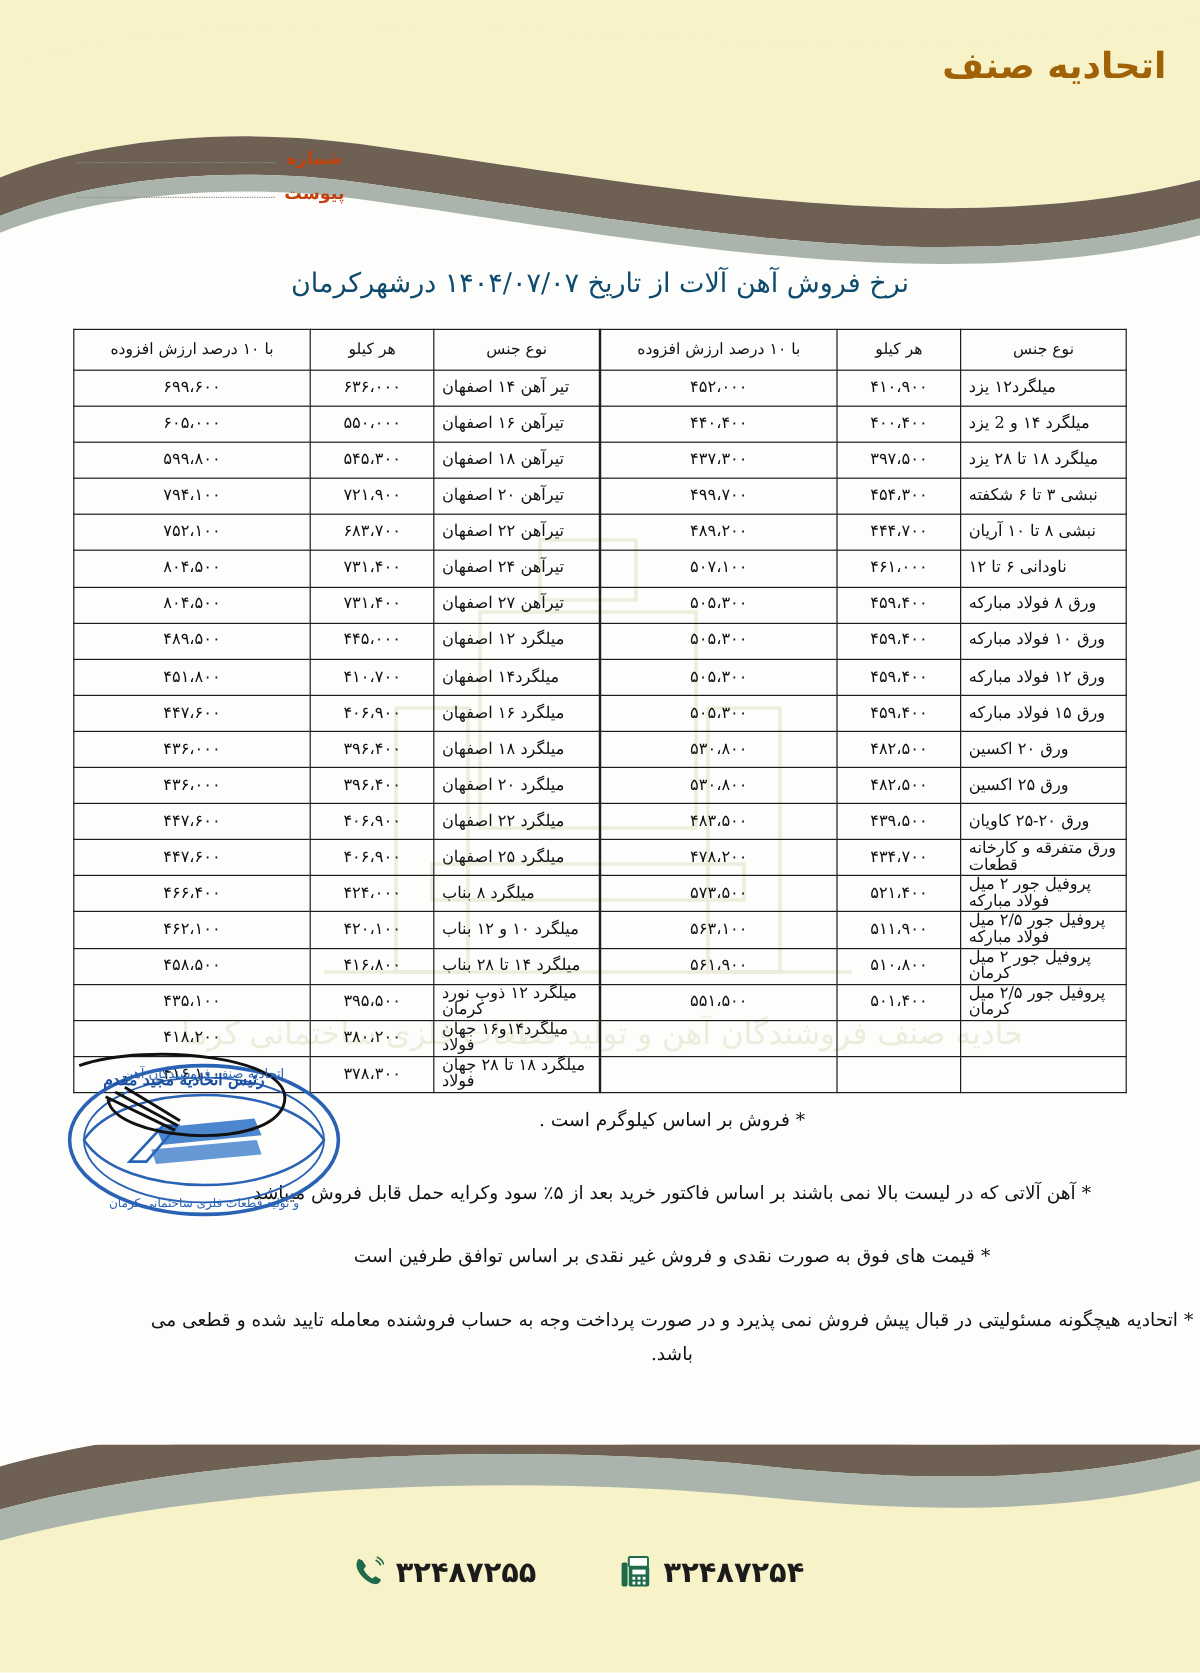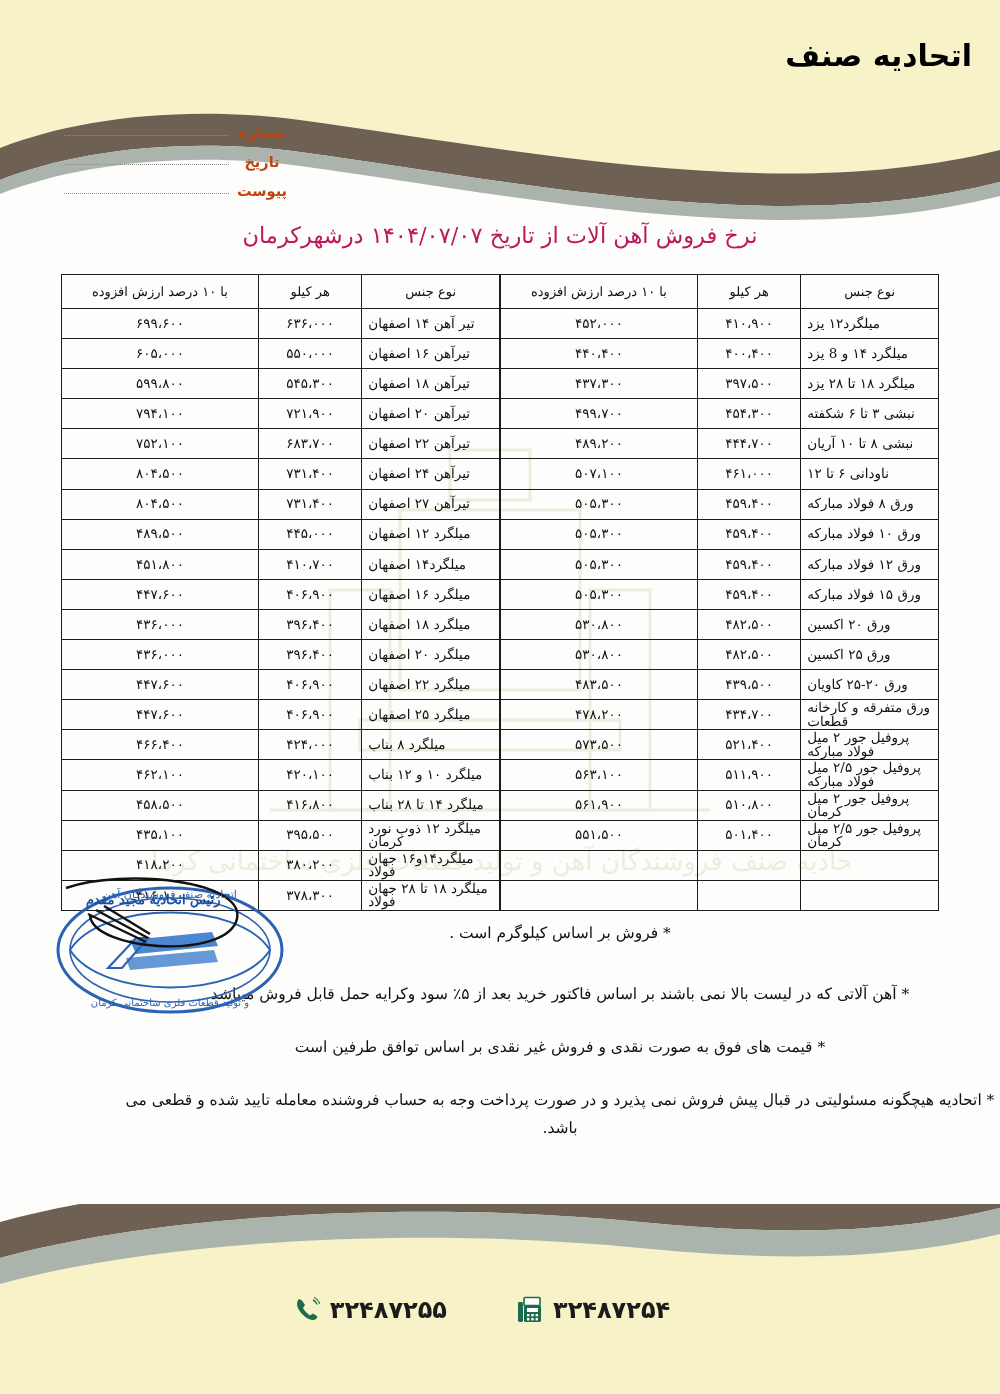--- a/index.html
+++ b/index.html
@@ -21,42 +21,42 @@
   
   .band-svg { position:absolute; left:0; top:0; width:1000px; height:230px; }
   .band-svg-bottom { position:absolute; left:0; bottom:0; width:1000px; height:190px; }
 
   
   #letterhead {
     position:absolute; right:28px; top:40px;
     text-align:right; z-index:6;
   }
   #org-title {
-    font-size:30px; font-weight:bold; color:#000000;
+    font-size:30px; font-weight:bold; color:#a16207;
     letter-spacing:0px; line-height:1.05;
     font-family:"DejaVu Sans","Liberation Sans",sans-serif;
   }
   #org-sub {
     font-size:17px; font-weight:bold; color:#0b5c2e;
     margin-top:9px; line-height:1.2;
   }
 
   
   #formfields {
     position:absolute; left:60px; top:112px; z-index:6;
     width:235px;
   }
   .ff-row { display:flex; align-items:flex-end; height:29px; direction:rtl; }
   .ff-label { font-size:14.5px; font-weight:bold; color:#c2410c; width:66px; text-align:center; letter-spacing:.5px;}
   .ff-line { flex:1; border-bottom:1px dotted #8c8c8c; margin-bottom:5px; margin-left:4px; }
 
   
   #doc-title {
     position:absolute; top:222px; right:0; width:1000px;
-    text-align:center; font-size:22.5px; color:#be185d;
+    text-align:center; font-size:22.5px; color:#0c4a6e;
     font-family:"DejaVu Serif","Liberation Serif",serif;
     z-index:6; direction:rtl;
   }
 
   
   #watermark {
     position:absolute; left:150px; top:390px;
     width:700px; height:520px;
     z-index:2; opacity:.30; pointer-events:none;
   }
@@ -151,24 +151,20 @@
     <path d="M0,54 C160,10 420,-4 640,18 C800,34 910,26 1000,4 L1000,30 C910,52 800,60 640,44 C420,22 160,36 0,80 Z" fill="#aab4ac"></path>
   </svg>
 
   <div id="letterhead">
     <div id="org-title">اتحادیه صنف</div>
   </div>
 
   <div id="formfields">
     <div class="ff-row">
       <span class="ff-label">شماره</span>
-      <span class="ff-line"></span>
-    </div>
-    <div class="ff-row">
-      <span class="ff-label">تاریخ</span>
       <span class="ff-line"></span>
     </div>
     <div class="ff-row">
       <span class="ff-label">پیوست</span>
       <span class="ff-line"></span>
     </div>
   </div>
 
   <div id="doc-title">نرخ فروش آهن آلات از تاریخ ۱۴۰۴/۰۷/۰۷ درشهرکرمان</div>
 
@@ -306,21 +302,21 @@
           <th class="c-vat">با ۱۰ درصد ارزش افزوده</th>
         </tr>
       </thead>
       <tbody id="left-body">
           <tr>
             <td class="c-name">میلگرد۱۲ یزد</td>
             <td class="c-kilo">۴۱۰،۹۰۰</td>
             <td class="c-vat">۴۵۲،۰۰۰</td>
           </tr>
           <tr>
-            <td class="c-name">میلگرد ۱۴ و 8 یزد</td>
+            <td class="c-name">میلگرد ۱۴ و 2 یزد</td>
             <td class="c-kilo">۴۰۰،۴۰۰</td>
             <td class="c-vat">۴۴۰،۴۰۰</td>
           </tr>
           <tr>
             <td class="c-name">میلگرد ۱۸ تا ۲۸ یزد</td>
             <td class="c-kilo">۳۹۷،۵۰۰</td>
             <td class="c-vat">۴۳۷،۳۰۰</td>
           </tr>
           <tr>
             <td class="c-name">نبشی ۳ تا ۶ شکفته</td>

